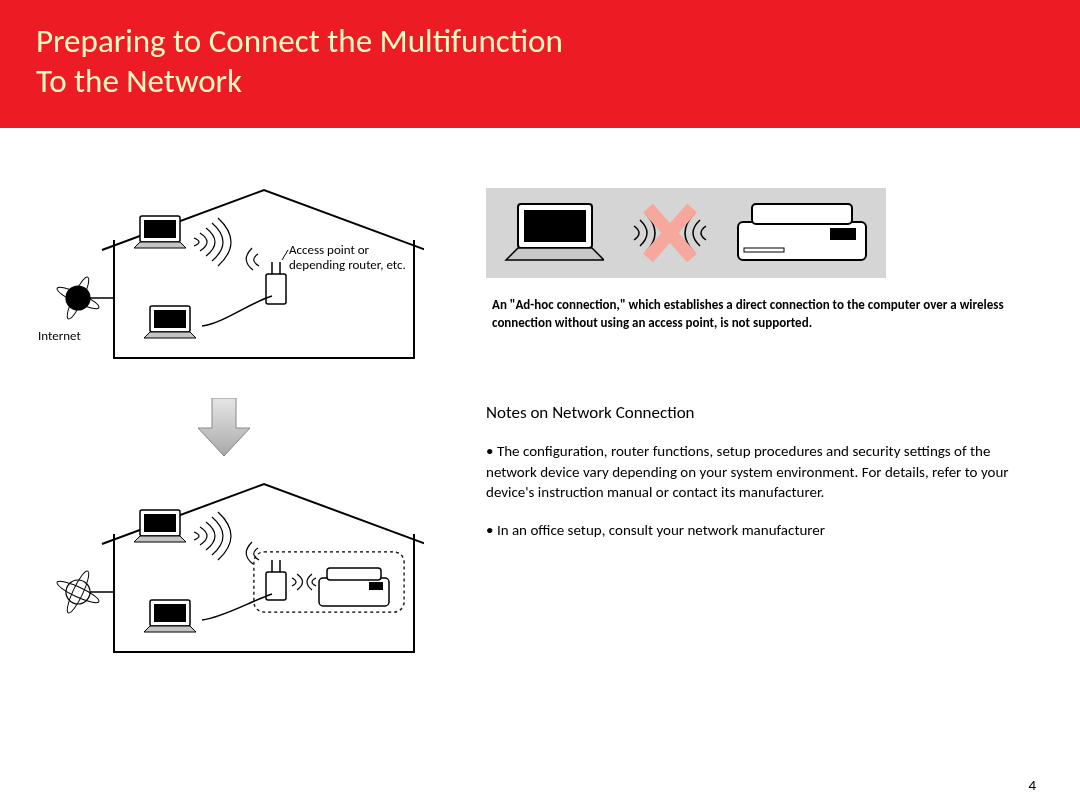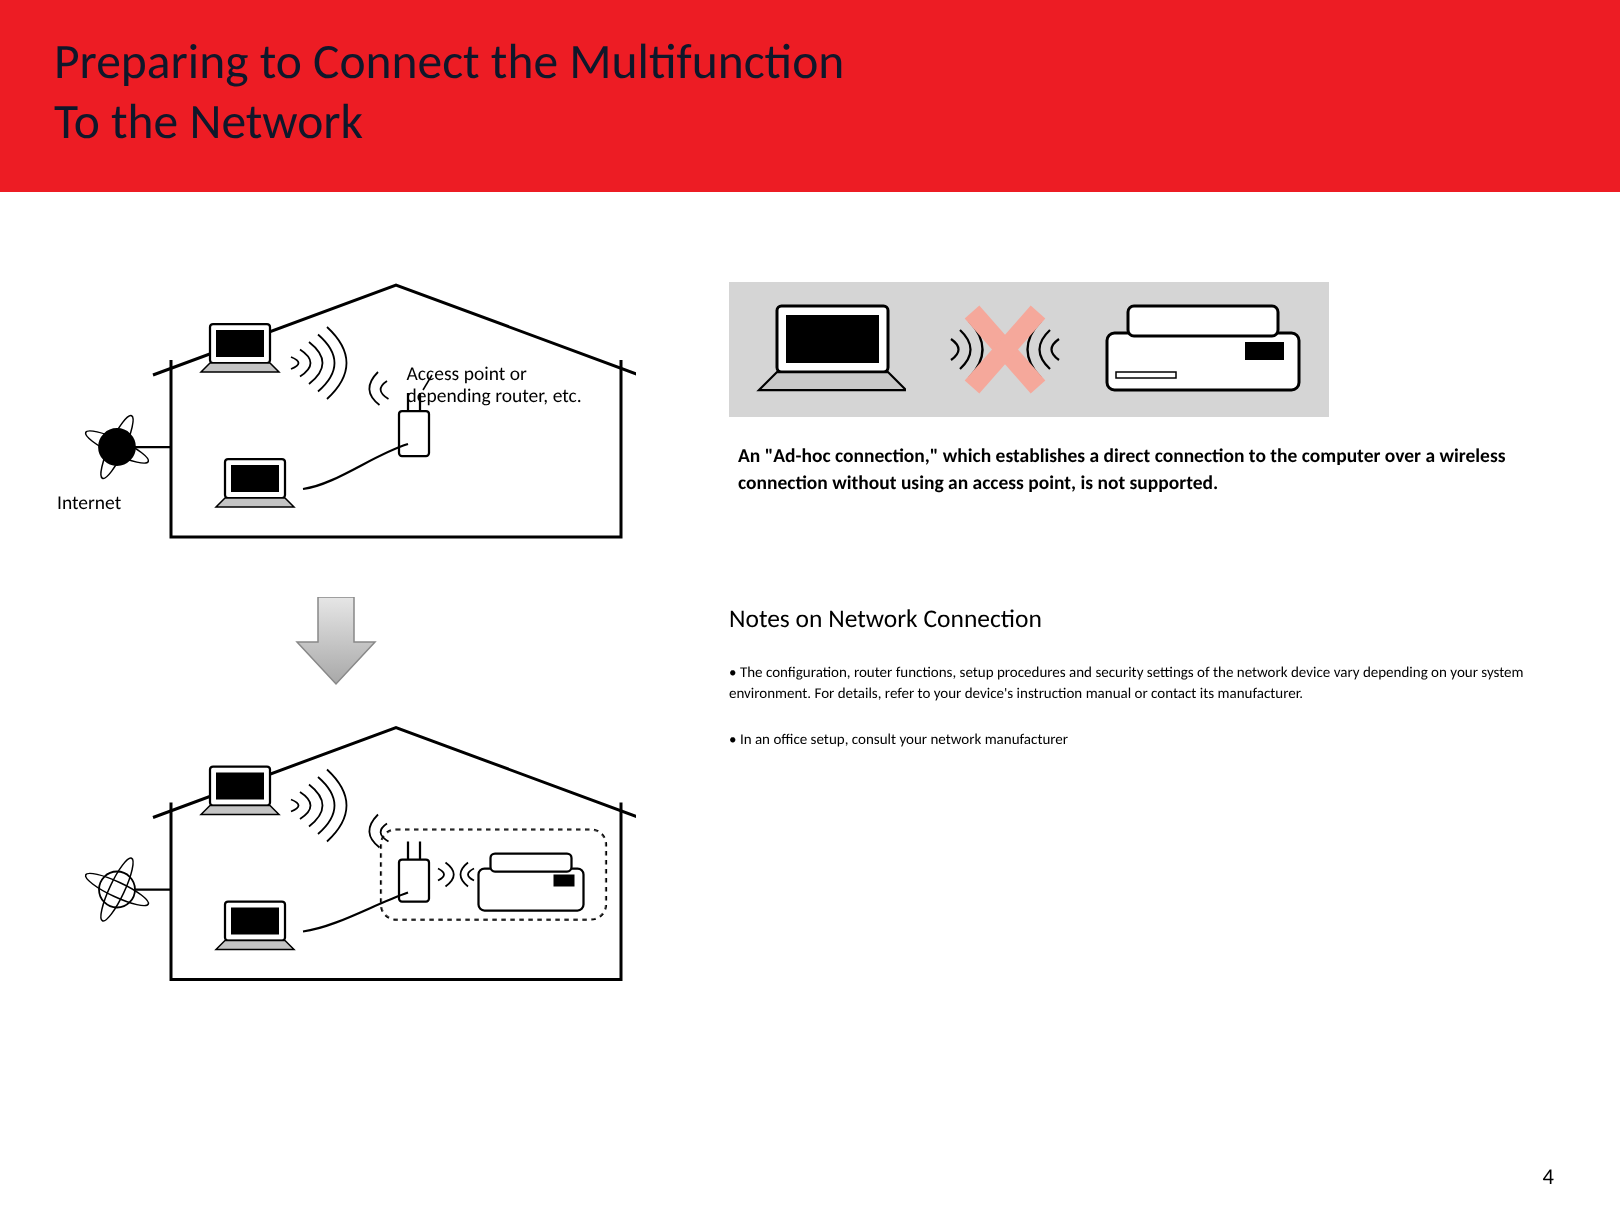--- a/index.html
+++ b/index.html
@@ -6,21 +6,21 @@
   body {
     width: 1080px;
     height: 810px;
     font-family: Calibri, "Segoe UI", Arial, sans-serif;
     background: #fff;
     color: #000;
     position: relative;
   }
   .header {
     background: #ed1c24;
-    color: #0f172a;
+    color: #fef9c3;
     padding: 22px 36px 20px 36px;
     height: 128px;
   }
   .header h1 { font-size: 33px; font-weight: 400; line-height: 1.2; }
   .content {
     display: flex;
     padding: 60px 36px 0 36px;
   }
   .left-col {
     width: 440px;
@@ -29,21 +29,21 @@
   }
   .right-col {
     flex: 1;
     padding-left: 10px;
   }
 
   
   .house-fig { position: relative; margin-left: 8px; }
   .house-fig svg { display: block; }
   .internet-label { font-size: 13px; position: absolute; left: -6px; top: 140px; text-align: right; }
-  .ap-label { font-size: 13px; position: absolute; left: 227px; top: 55px; line-height: 1.15; }
+  .ap-label { font-size: 13px; position: absolute; left: 245px; top: 55px; line-height: 1.15; }
   .down-arrow { margin: 20px 0 20px 160px; }
 
   
   .adhoc-box {
     background: #d5d5d5;
     padding: 12px 14px;
     margin: 0 10px 0 0;
     display: flex;
     align-items: center;
     gap: 6px;
@@ -58,21 +58,21 @@
     line-height: 1.4;
     padding: 0 6px 0 6px;
     margin-bottom: 70px;
   }
 
   .notes-heading {
     font-size: 17px;
     font-weight: 400;
     margin: 28px 0 18px 0;
   }
-  .notes-list { list-style: none; font-size: 10px; line-height: 1.35; }
+  .notes-list { list-style: none; font-size: 15px; line-height: 1.35; }
   .notes-list li { margin-bottom: 18px; }
   .notes-list li::before { content: "• "; }
 
   .page-num {
     position: absolute;
     bottom: 16px;
     right: 44px;
     font-size: 15px;
   }
 </style>

